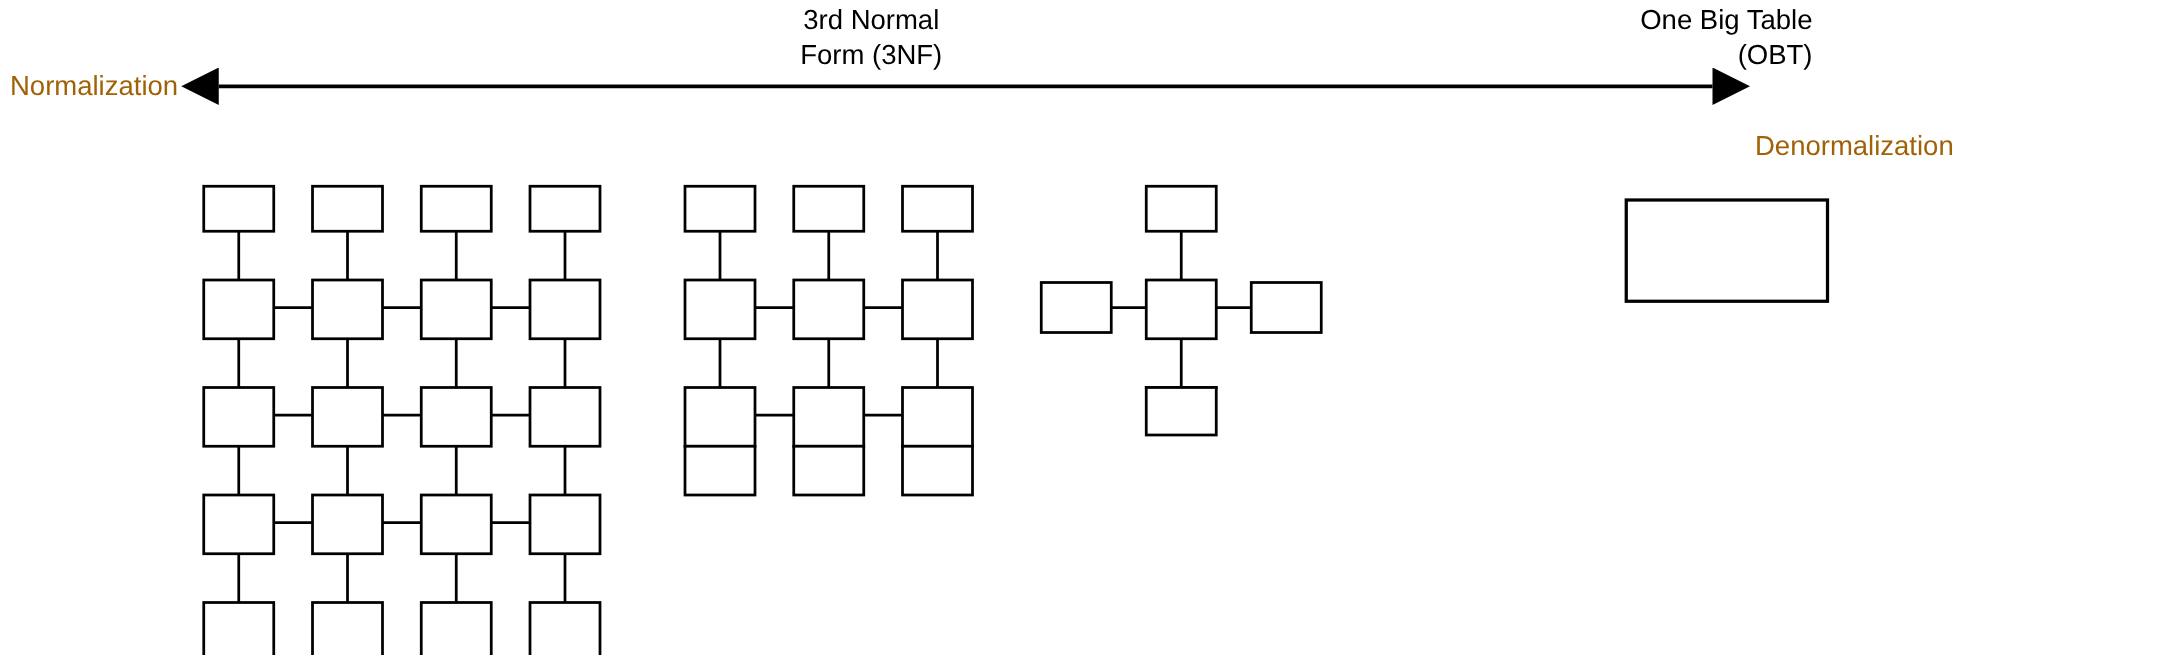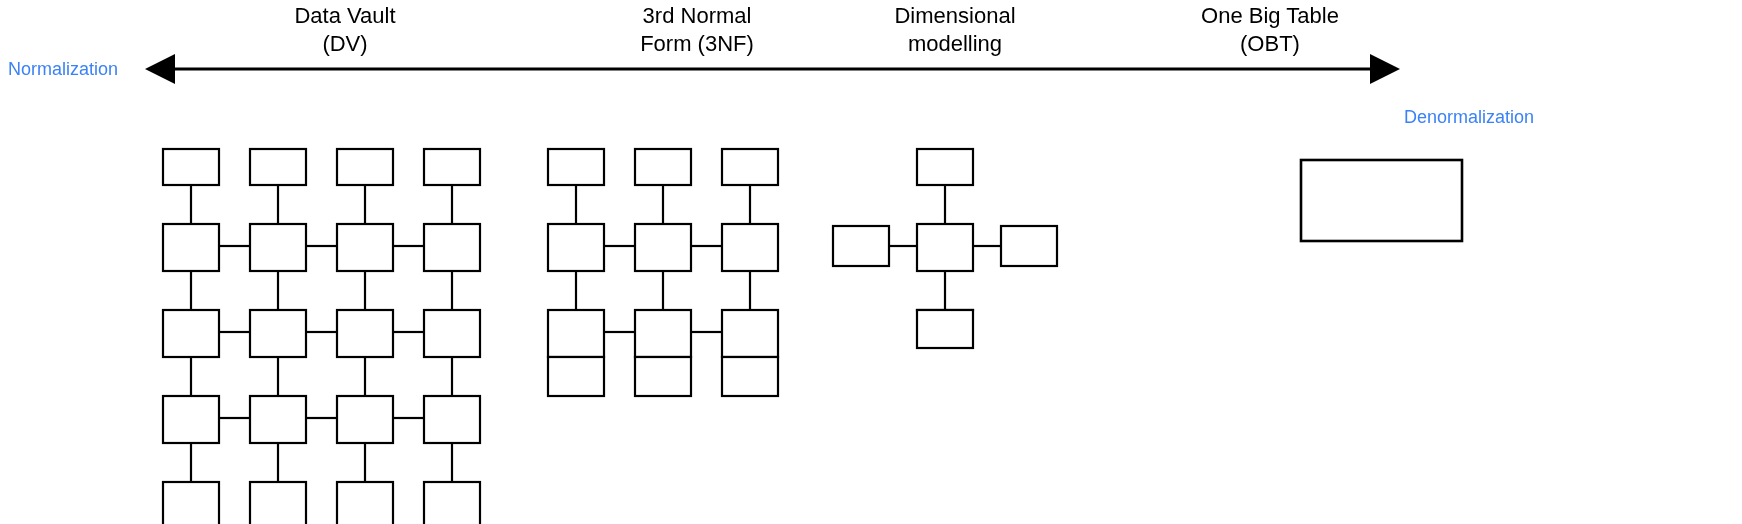--- a/index.html
+++ b/index.html
@@ -13,23 +13,23 @@
   }
   #canvas {
     position: relative;
     width: 1742px;
     height: 524px;
     background: #ffffff;
     overflow: hidden;
   }
   .axis-label {
     position: absolute;
-    font-size: 18px;
+    font-size: 22px;
     line-height: 26px;
-    color: #3b82f6;
+    color: #a16207;
     white-space: nowrap;
   }
   #label-normalization {
     left: 8px;
     top: 56px;
   }
   #label-denormalization {
     left: 1404px;
     top: 56px;
     margin-top: 48px;
@@ -39,21 +39,21 @@
     top: 2px;
     font-size: 22px;
     line-height: 28px;
     text-align: center;
     color: #000000;
     white-space: pre-line;
   }
   #title-dv    { left: 200px; width: 290px; }
   #title-3nf   { left: 552px; width: 290px; }
   #title-dim   { left: 810px; width: 290px; }
-  #title-obt   { left: 1090px; width: 360px; }
+  #title-obt   { left: 1090px; width: 360px; text-align: right; }
 
   #spectrum-arrow {
     position: absolute;
     left: 0;
     top: 0;
     width: 1742px;
     height: 524px;
     pointer-events: none;
   }
   .cluster {
@@ -81,28 +81,24 @@
 </style>
 </head>
 <body>
 
 <div id="canvas">
 
   <div class="axis-label" id="label-normalization">Normalization</div>
 
   <div class="axis-label" id="label-denormalization">Denormalization</div>
 
-  <div class="column-title" id="title-dv">Data Vault
-(DV)</div>
 
   <div class="column-title" id="title-3nf">3rd Normal
 Form (3NF)</div>
 
-  <div class="column-title" id="title-dim">Dimensional
-modelling</div>
 
   <div class="column-title" id="title-obt">One Big Table
 (OBT)</div>
 
   <svg id="spectrum-arrow" viewBox="0 0 1742 524" xmlns="http://www.w3.org/2000/svg">
     <defs>
       <marker id="arrow-left" markerWidth="12" markerHeight="12" refX="10" refY="5" orient="auto" markerUnits="strokeWidth">
         <path d="M10,0 L0,5 L10,10 z" fill="#000000"></path>
       </marker>
       <marker id="arrow-right" markerWidth="12" markerHeight="12" refX="2" refY="5" orient="auto" markerUnits="strokeWidth">

